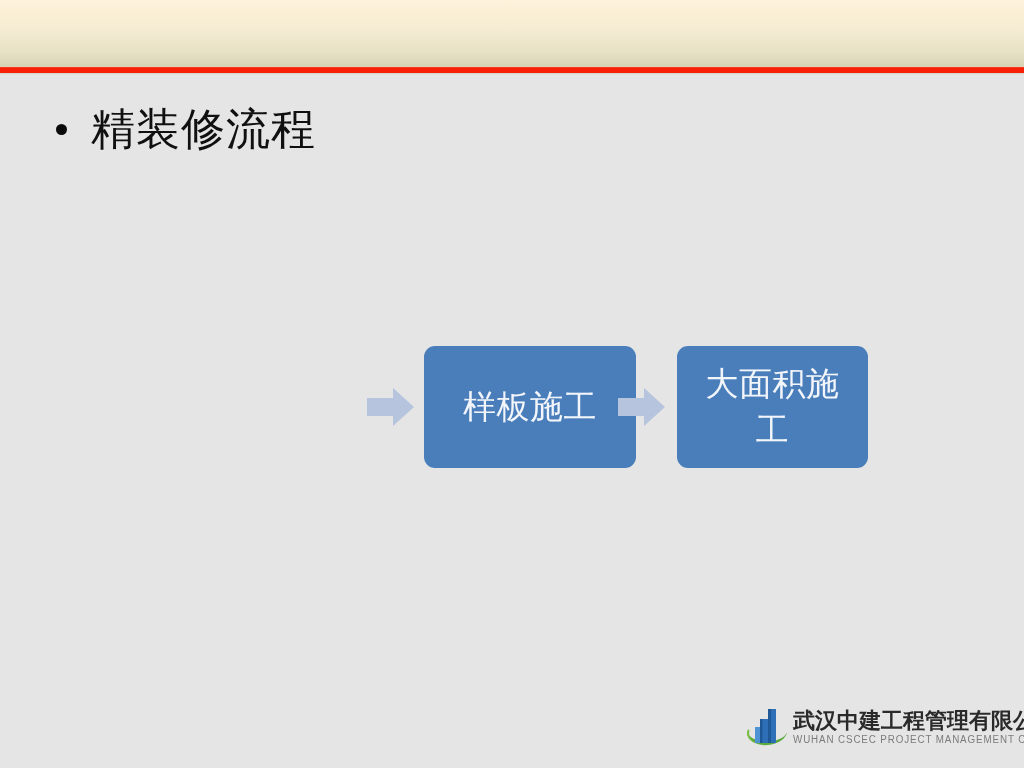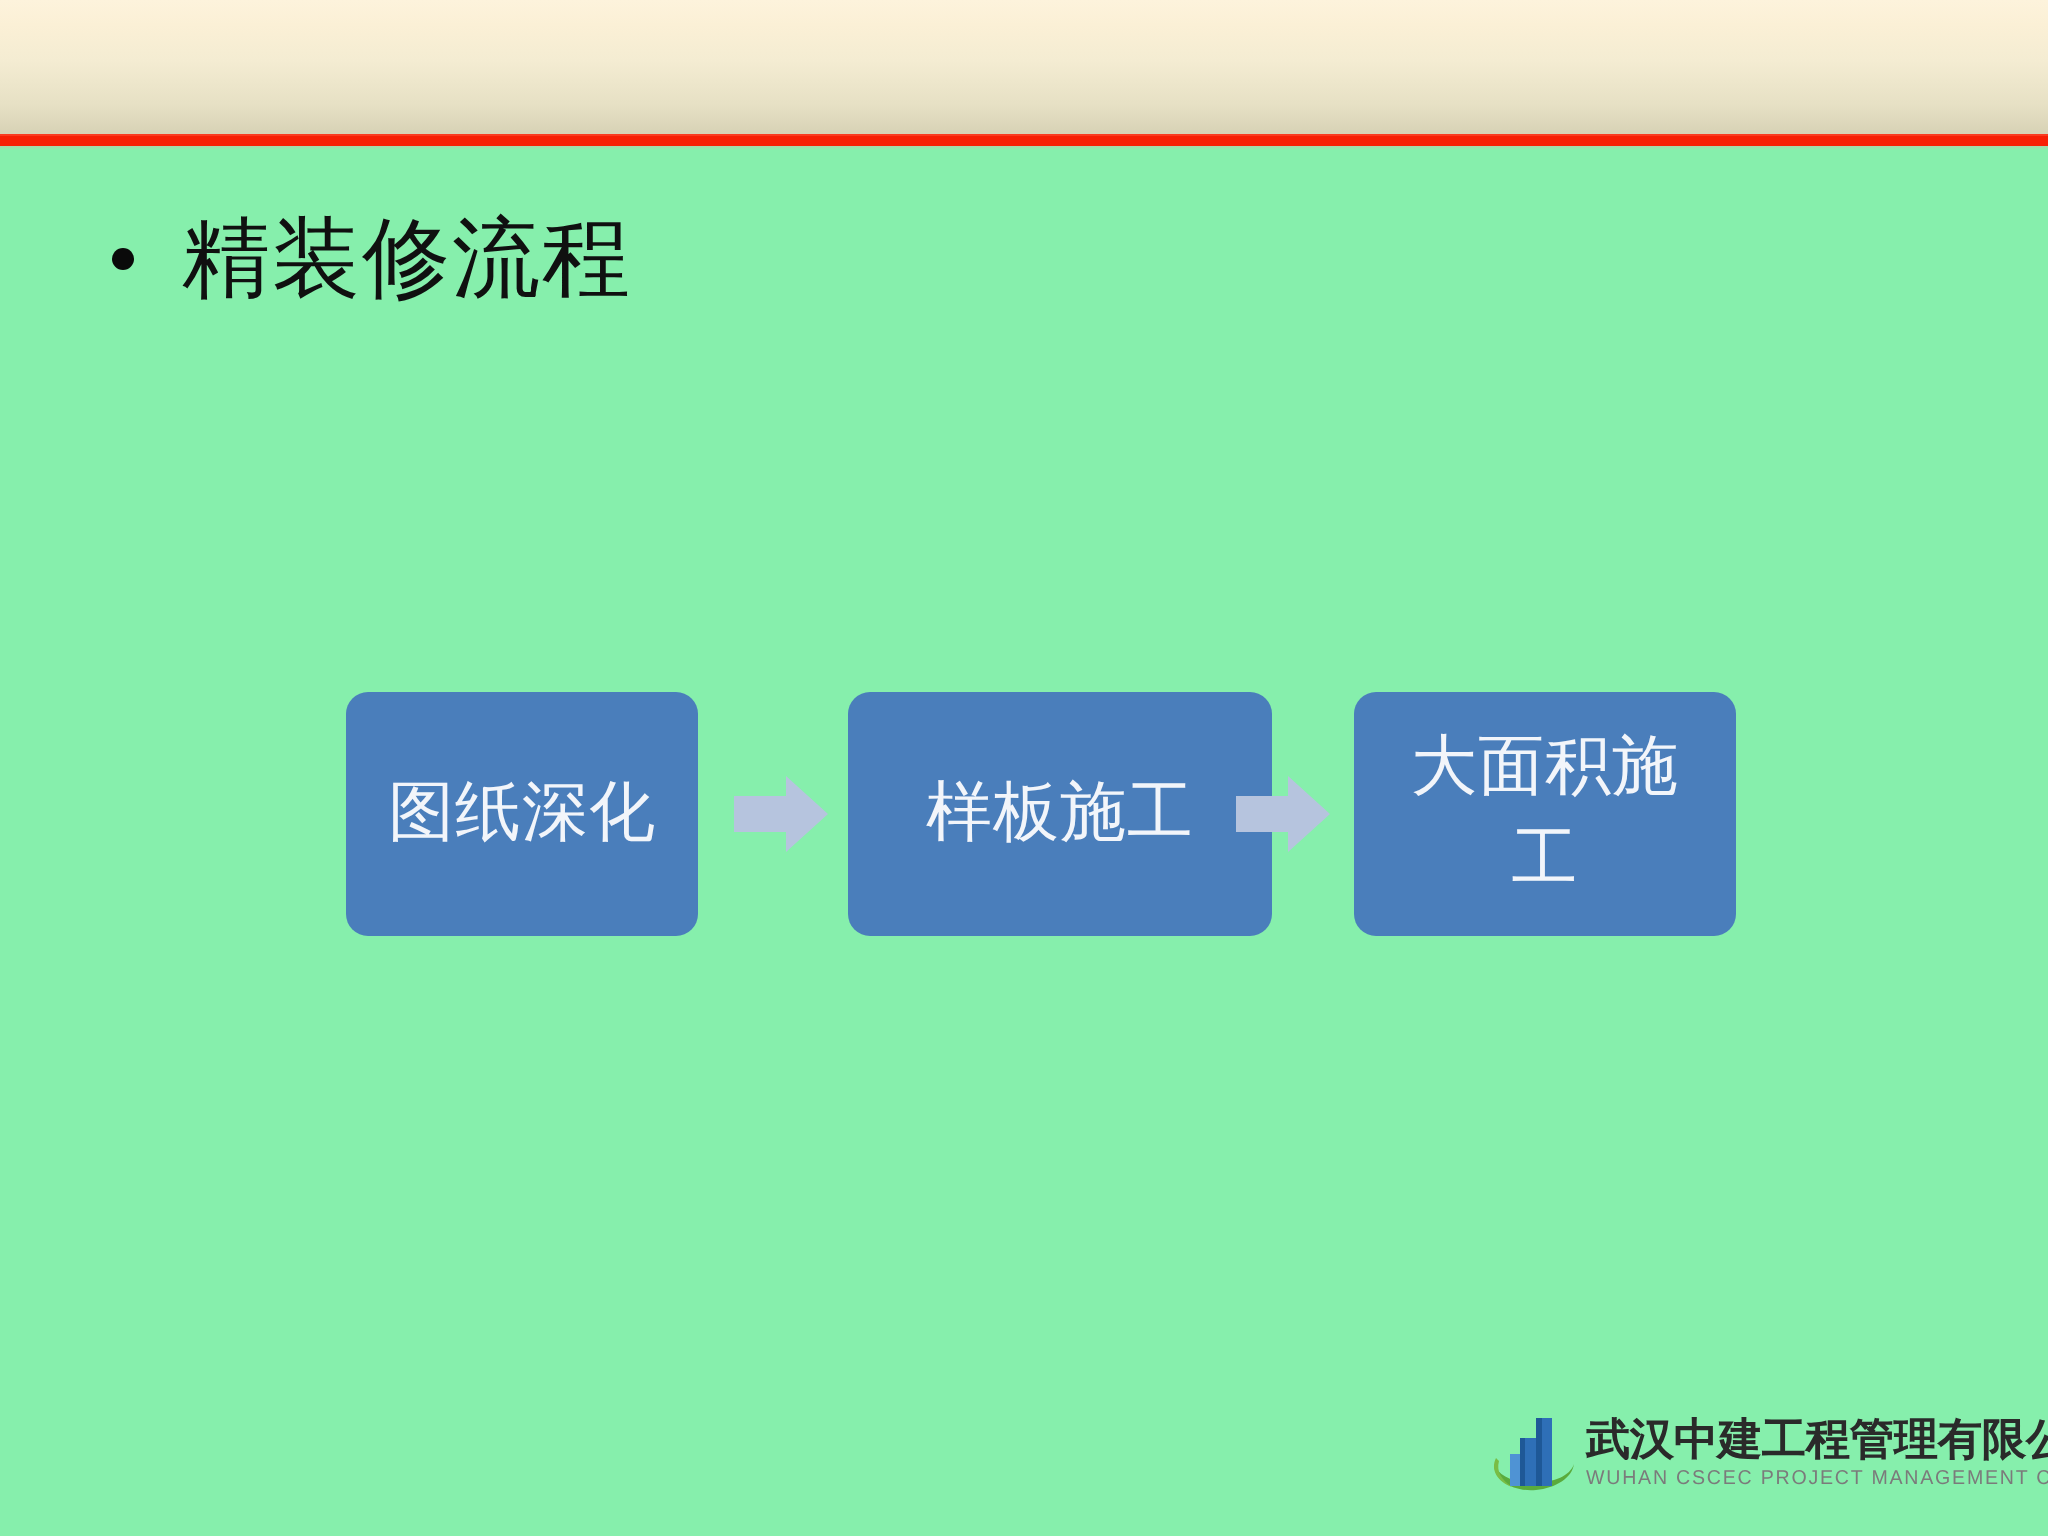--- a/index.html
+++ b/index.html
@@ -8,21 +8,21 @@
     padding: 0;
     background: #ffffff;
   }
   body {
     font-family: "Liberation Serif", "DejaVu Serif", serif;
   }
   .slide {
     position: relative;
     width: 1024px;
     height: 768px;
-    background: #86efac;
+    background: #e5e5e5;
     overflow: hidden;
   }
 
   
   .header-band {
     position: absolute;
     left: 0;
     top: 0;
     width: 1024px;
     height: 68px;
@@ -181,23 +181,20 @@
   <div class="header-rule"></div>
   <div class="header-rule-shadow"></div>
 
   <div class="bullet-row">
     <span class="bullet-dot"></span>
     <span class="bullet-text">精装修流程</span>
   </div>
 
   <div class="flow">
 
-    <div class="flow-box" id="flow-box-0">
-      <span class="flow-label">图纸深化</span>
-    </div>
 
     <div class="flow-arrow" id="flow-arrow-0">
       <svg viewBox="0 0 48 40" xmlns="http://www.w3.org/2000/svg" aria-hidden="true">
         <polygon points="0,11 26,11 26,1 47,20 26,39 26,29 0,29" fill="#b6c4de"></polygon>
       </svg>
     </div>
 
     <div class="flow-box" id="flow-box-1">
       <span class="flow-label">样板施工</span>
     </div>

